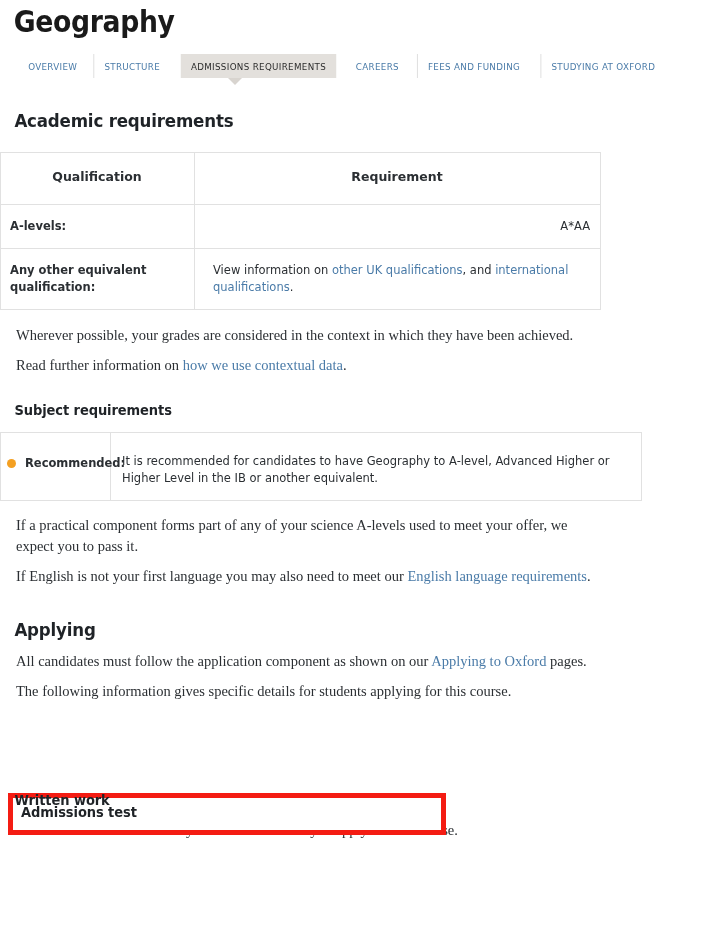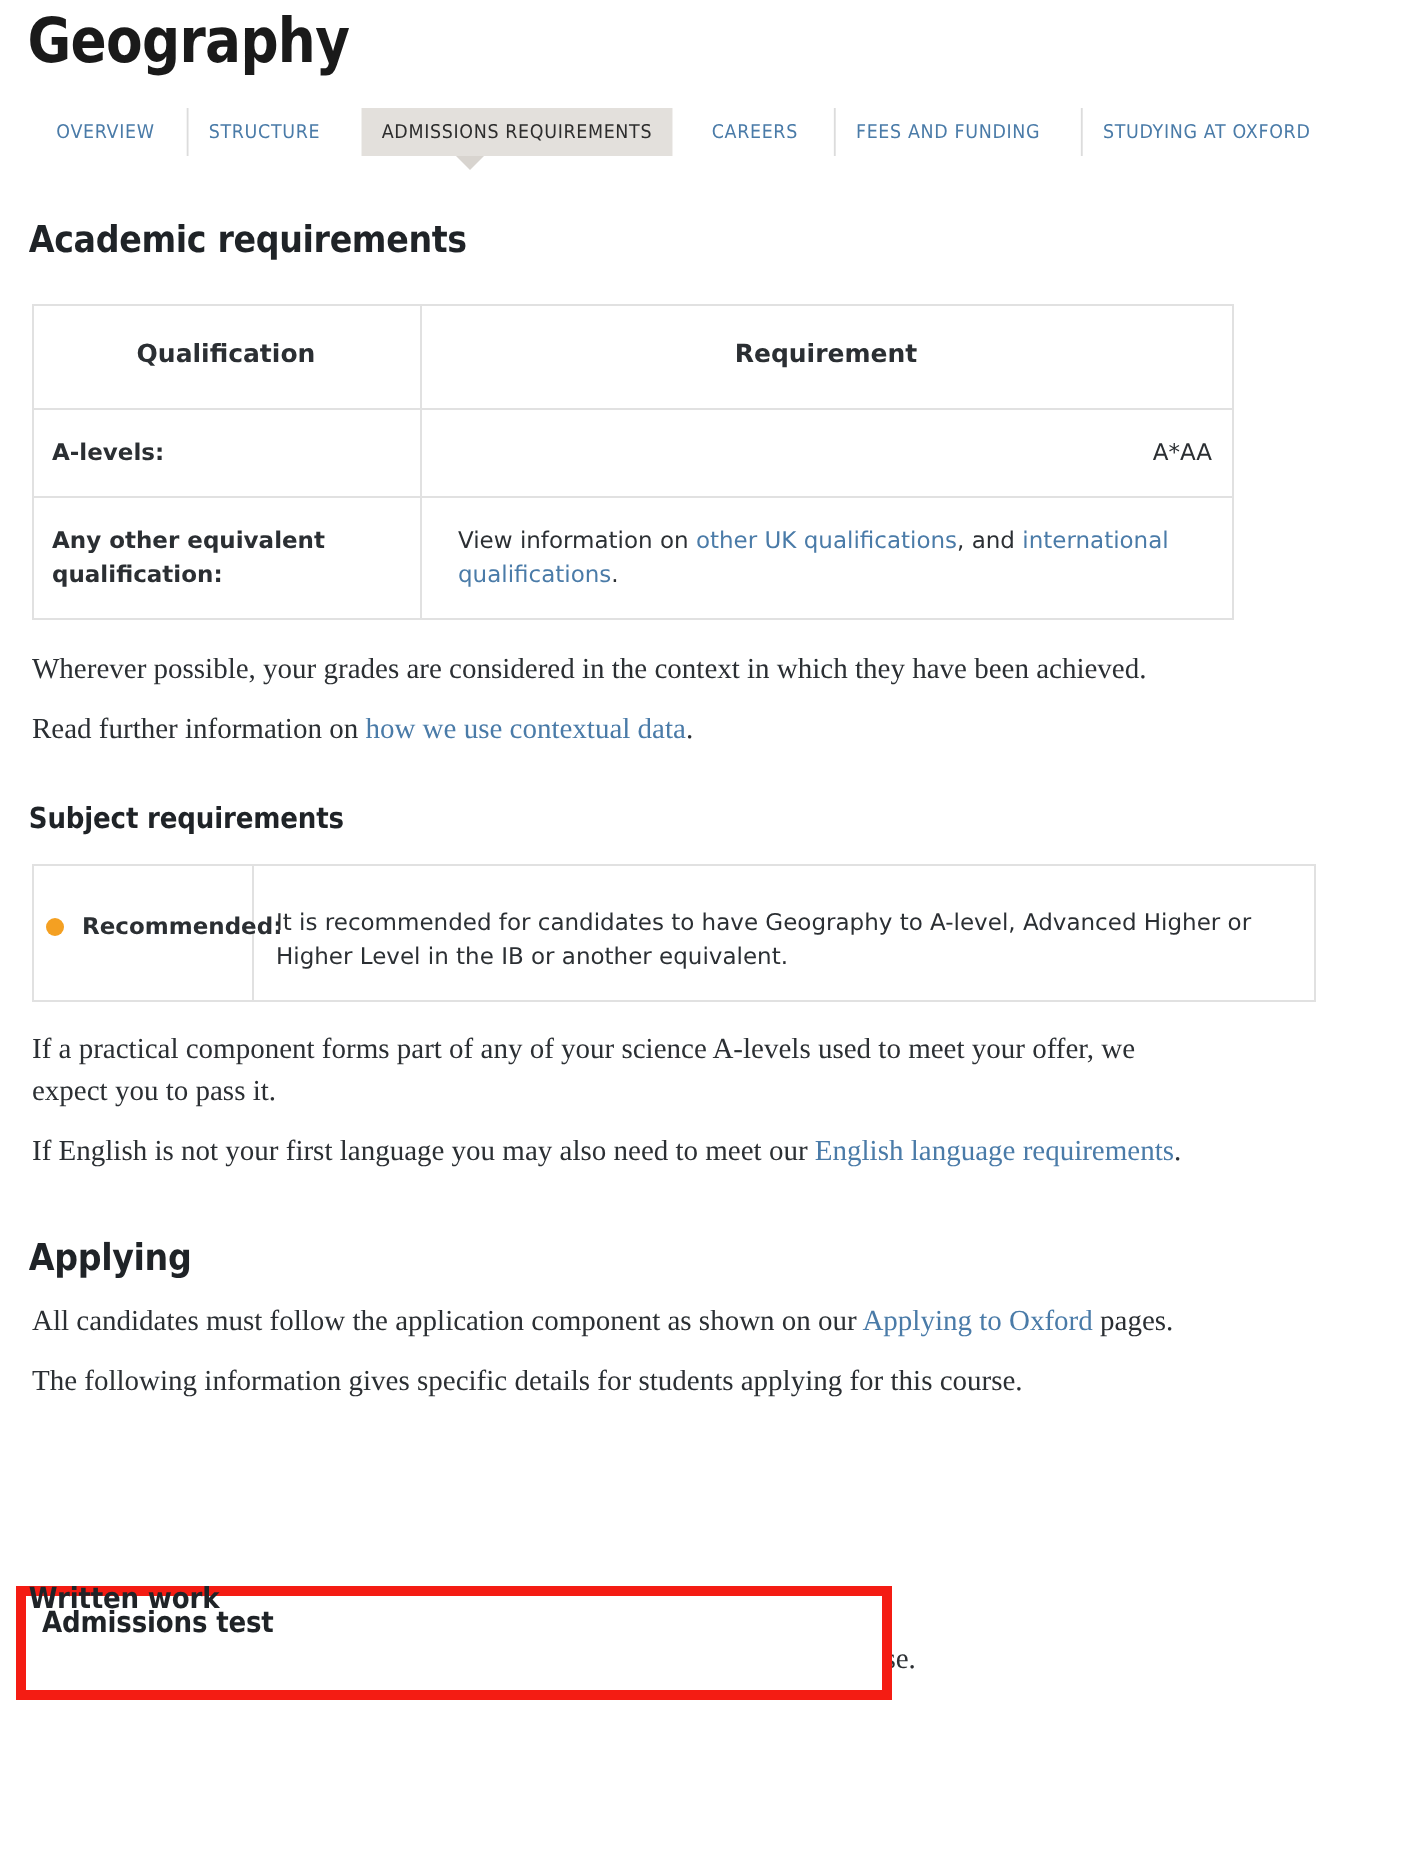--- a/index.html
+++ b/index.html
@@ -127,21 +127,20 @@
   }
   a.lnk {
     color: #4a7ba8;
     text-decoration: none;
     cursor: pointer;
   }
 
   
   table.req {
     border-collapse: collapse;
-    margin-left: 16px;
     table-layout: fixed;
     font-family: "DejaVu Sans", "Liberation Sans", sans-serif;
   }
   table.req td, table.req th {
     border: 1px solid #e1e1e1;
     vertical-align: top;
     padding: 13px 10px 13px 9px;
     font-size: 11.5px;
     line-height: 17px;
     color: #2b2f33;
@@ -191,21 +190,21 @@
     background: #f4a022;
   }
   #subject-table td.recbody { padding-left: 11px; padding-top: 20px; }
 
   
   .highlight-box {
     position: absolute;
     left: 8px;
     top: 793px;
     width: 438px;
-    height: 57px;
+    height: 42px;
     border: 5px solid #f41c13;
     background: #ffffff;
   }
   .highlight-inner {
     padding: 5px 0 0 8px;
   }
   .highlight-inner p.body { padding-left: 0; }
 
   .spacer { height: 1px; }
 </style>

